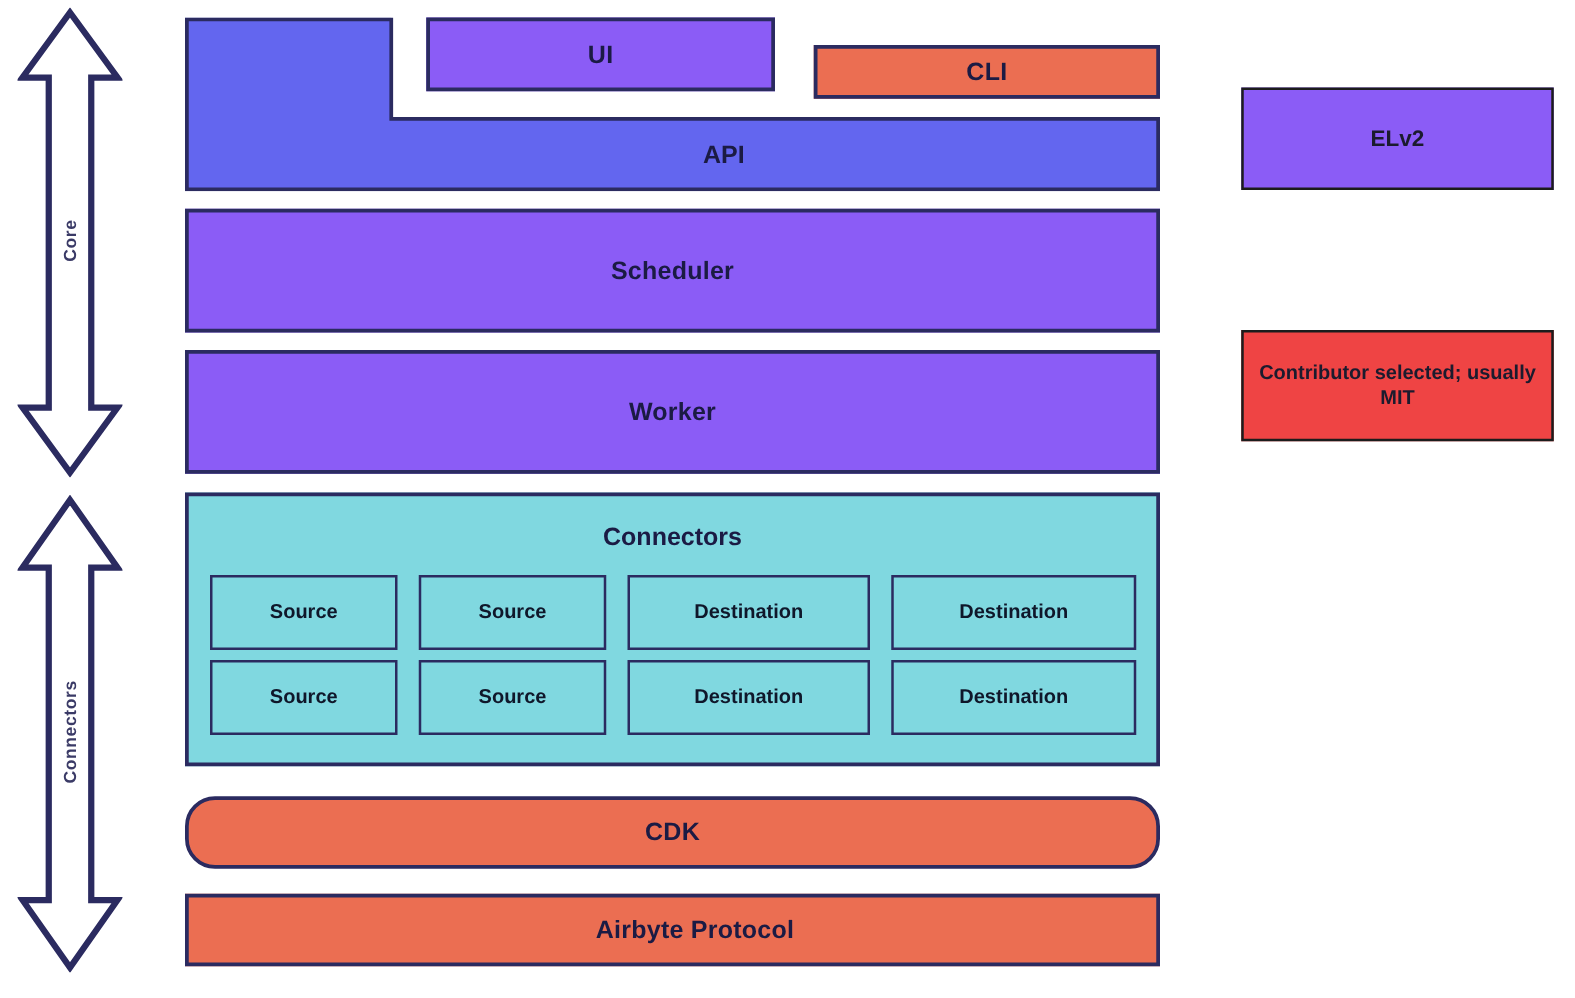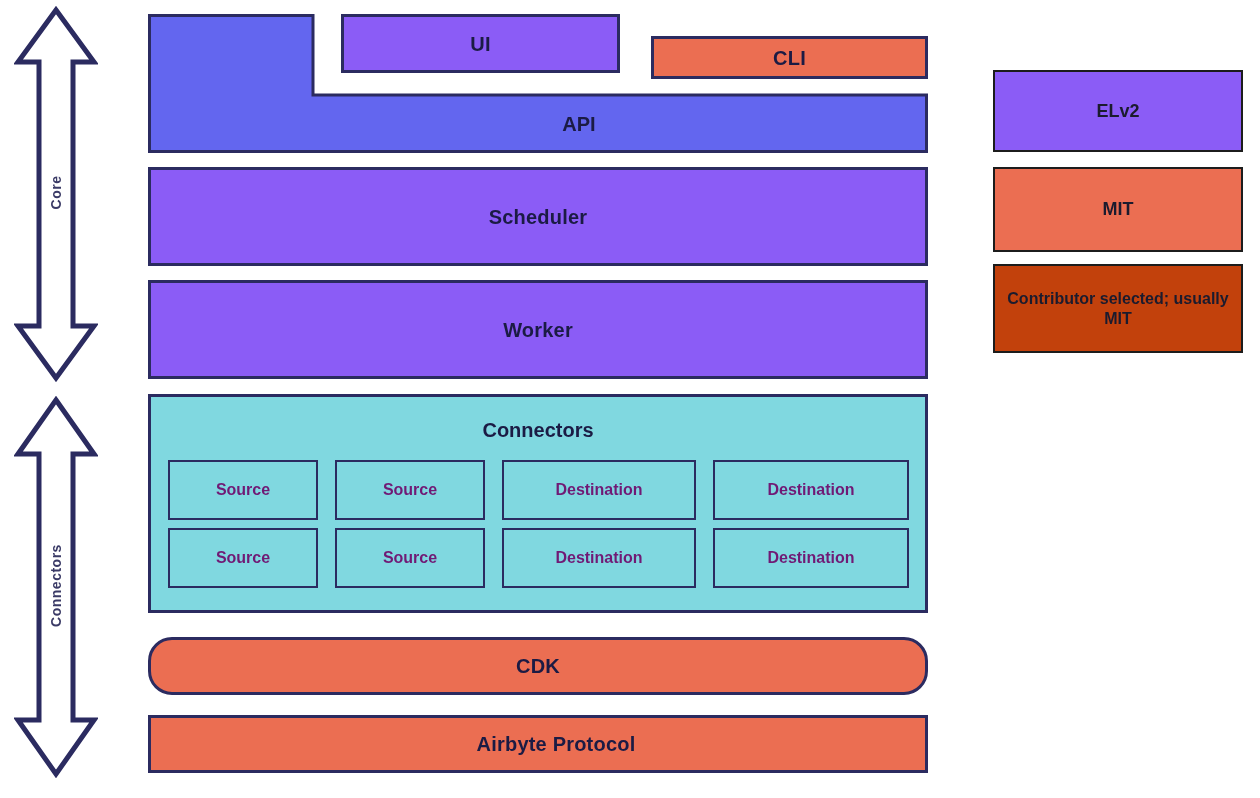--- a/index.html
+++ b/index.html
@@ -30,21 +30,21 @@
     justify-content: center;
     text-align: center;
     font-size: 20px;
     font-weight: 600;
     color: #1b1b44;
     letter-spacing: .2px;
     line-height: 1.2;
   }
   .fill-elv2 { background: #8b5cf6; }
   .fill-mit  { background: #eb6e52; }
-  .fill-contrib { background: #c2410c; }
+  .fill-contrib { background: #ef4444; }
 
   
   .api-shape {
     position: absolute;
     left: 148px;
     top: 14px;
     width: 780px;
     height: 139px;
     background: #6366ef;
     border: 0;
@@ -98,21 +98,21 @@
   .conn-cell {
     position: absolute;
     box-sizing: border-box;
     border: 2px solid #2b2b60;
     background: #80d8e0;
     display: flex;
     align-items: center;
     justify-content: center;
     font-size: 16px;
     font-weight: 700;
-    color: #701a75;
+    color: #0f172a;
   }
 
   
   .arrow-wrap {
     position: absolute;
     width: 84px;
   }
   .arrow-svg { display: block; }
   .arrow-label {
     position: absolute;
@@ -232,21 +232,18 @@
   </div>
 
   <div class="block fill-mit" style="left:148px; top:715px; width:780px; height:58px; font-weight:700;padding-left:36px;">
     <span>Airbyte Protocol</span>
   </div>
 
   <div class="legend-item fill-elv2" style="left:993px; top:70px; width:250px; height:82px;">
     <span>ELv2</span>
   </div>
 
-  <div class="legend-item fill-mit" style="left:993px; top:167px; width:250px; height:85px;">
-    <span>MIT</span>
-  </div>
 
   <div class="legend-item small fill-contrib" style="left:993px; top:264px; width:250px; height:89px;">
     <span>Contributor selected; usually MIT</span>
   </div>
 
 </div>
 
 </body></html>

